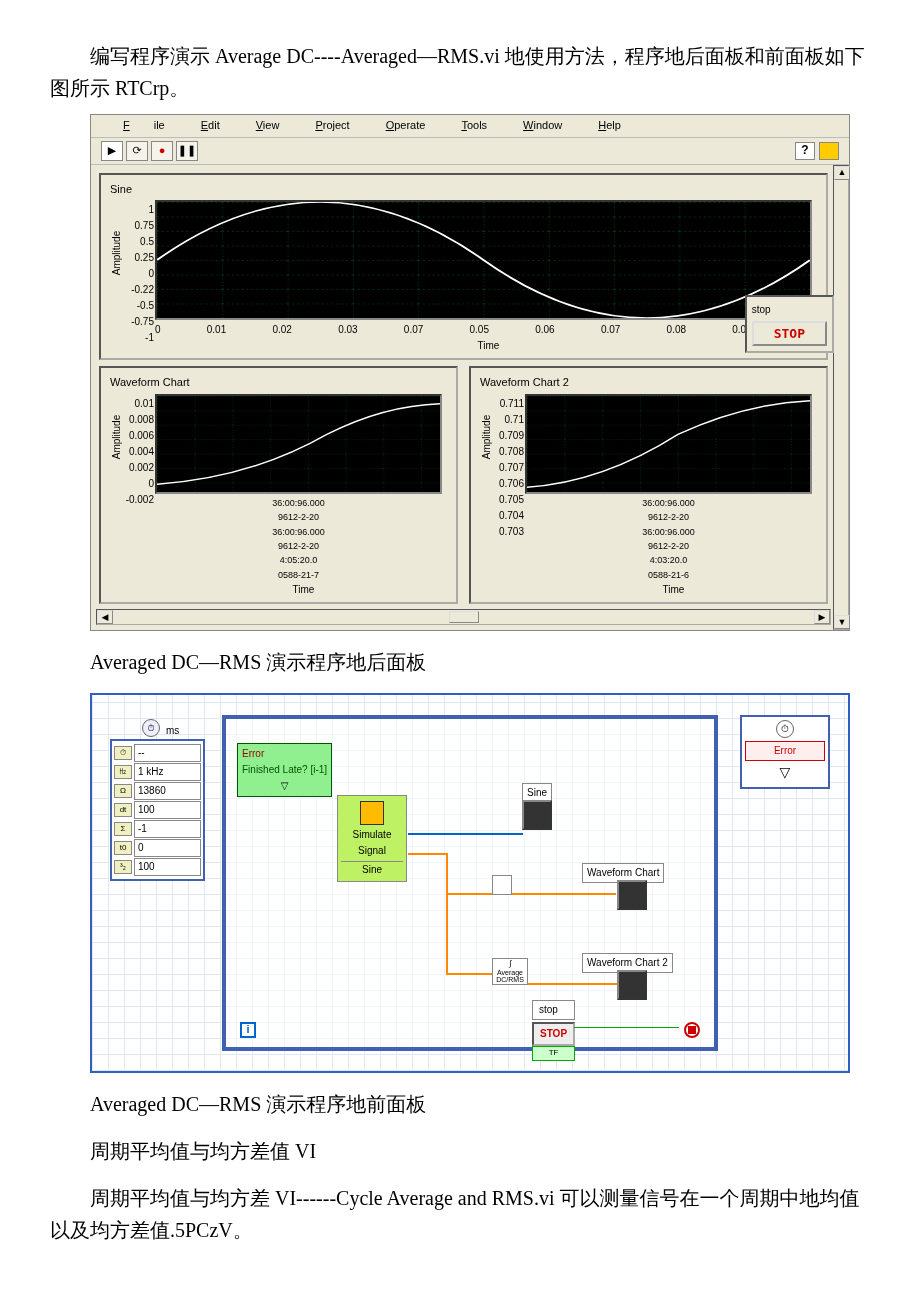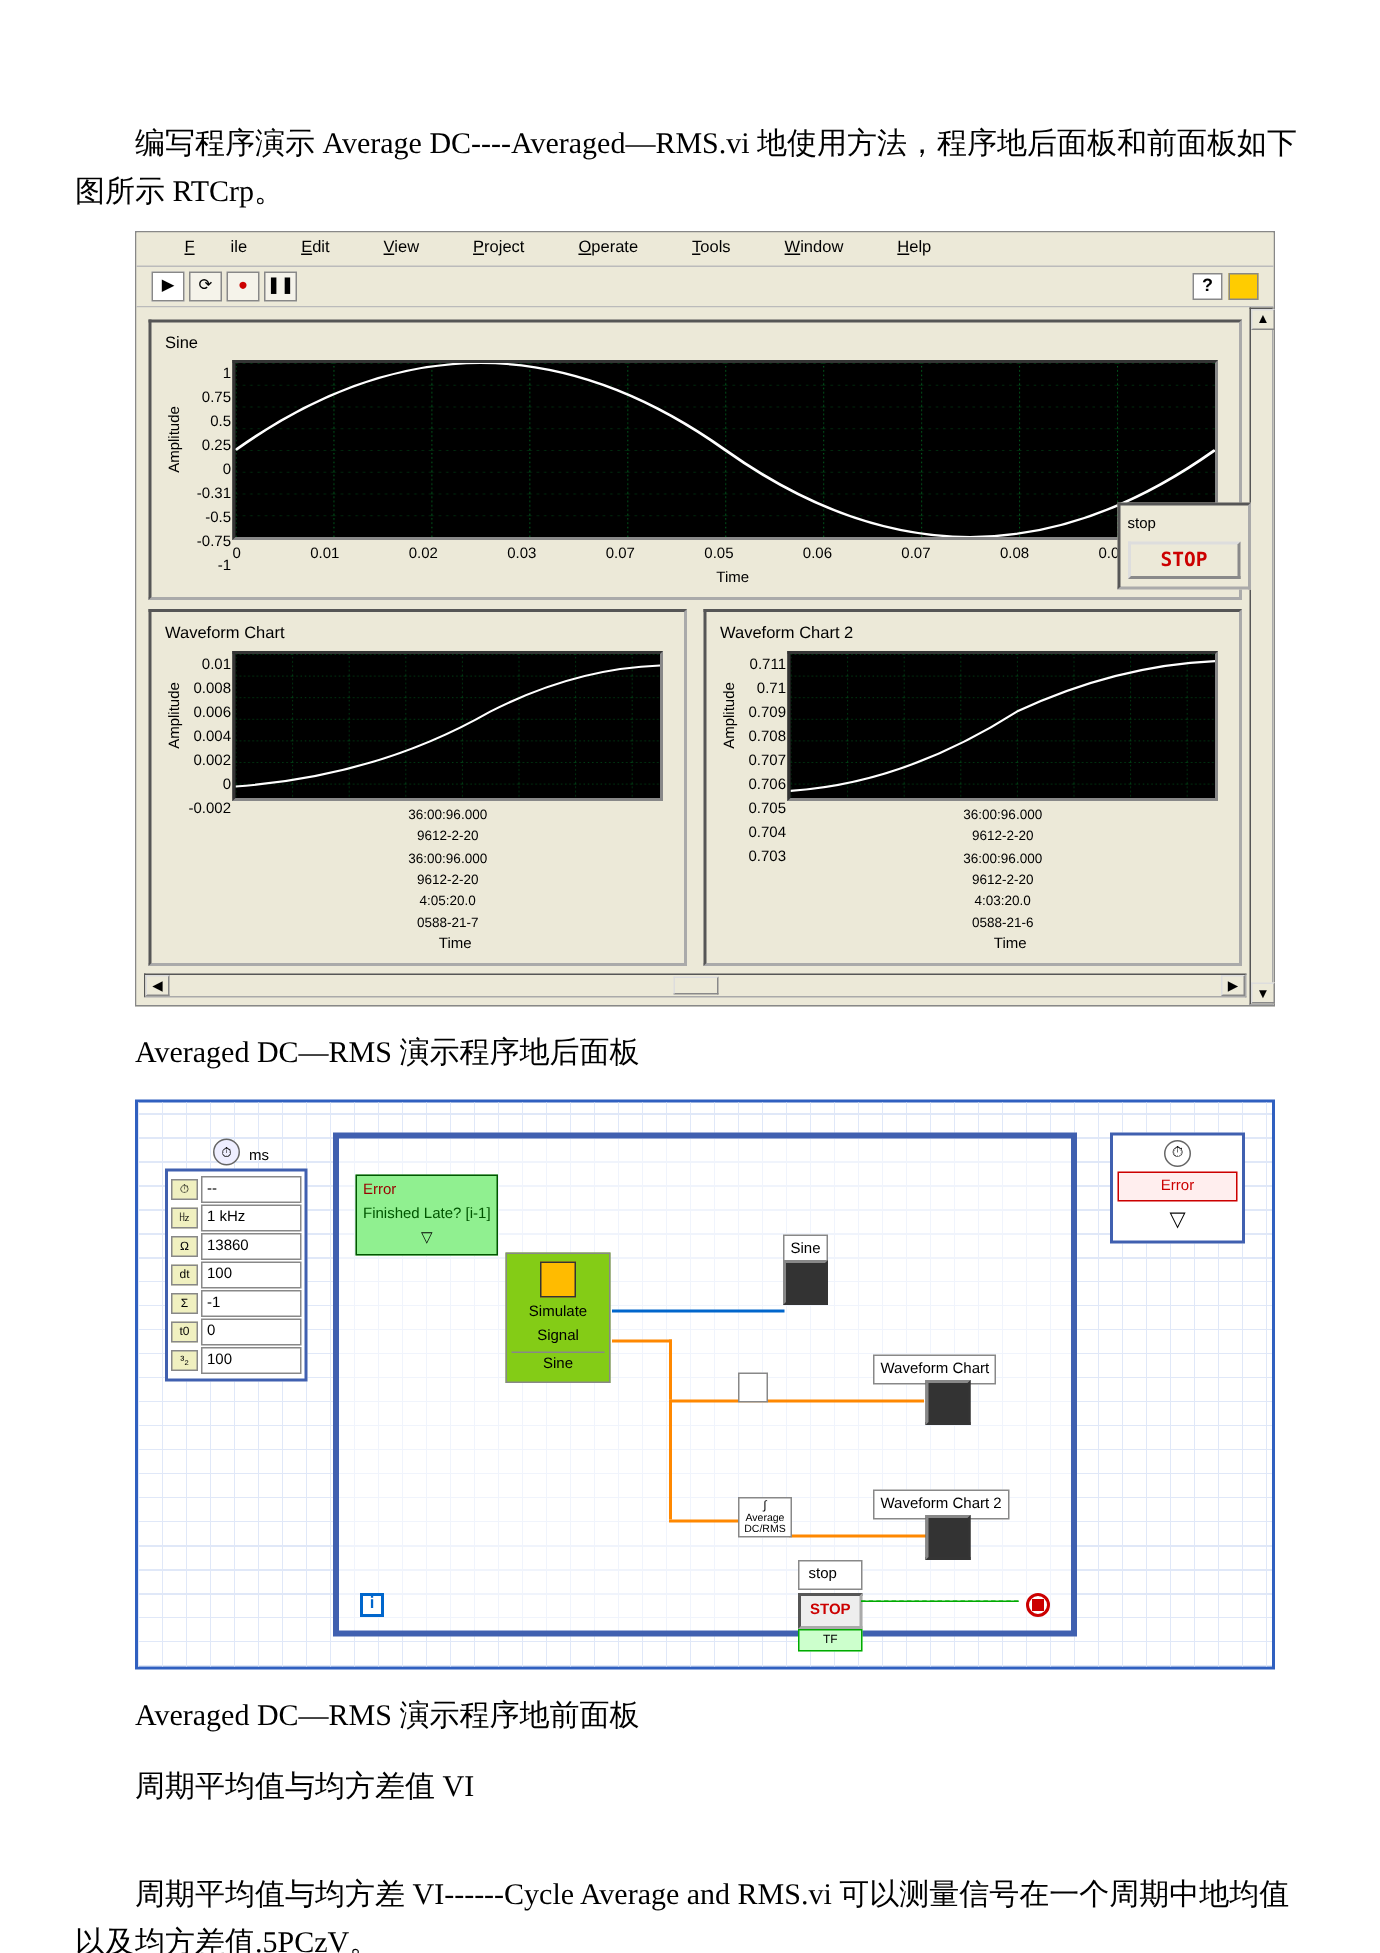--- a/index.html
+++ b/index.html
@@ -8,21 +8,20 @@
       background: #fff;
       width: 920px;
       margin: 0 auto;
       padding: 40px 50px;
       font-size: 20px;
       line-height: 1.6;
     }
     .paragraph {
       text-indent: 2em;
       margin-bottom: 10px;
-      margin-top: 40px;
     }
     .caption {
       text-indent: 2em;
       margin: 15px 0;
     }
     .labview-window {
       border: 1px solid #888;
       margin: 10px 20px 10px 40px;
       background: #ece9d8;
       font-family: "Tahoma", sans-serif;
@@ -168,21 +167,21 @@
     .clock-icon { position: absolute; left: 50px; top: 24px; width: 18px; height: 18px; border: 1px solid #666; border-radius: 50%; background: #eef; font-size: 9px; display: flex; align-items: center; justify-content: center; }
     .ms-label { position: absolute; left: 74px; top: 28px; font-size: 10px; }
     .right-terminal {
       position: absolute; right: 18px; top: 20px; width: 90px; border: 2px solid #4060b0;
       background: #fff; padding: 3px; text-align: center;
     }
     .node-box {
       position: absolute; border: 1px solid #888; background: #fff; padding: 3px;
       text-align: center; font-size: 10px;
     }
-    .node-box.sim { left: 245px; top: 100px; width: 70px; background: #84cc16; border: 1px solid #888; }
+    .node-box.sim { left: 245px; top: 100px; width: 70px; background: #bef264; border: 1px solid #888; }
     .node-box.sim .icon-inner { width: 24px; height: 24px; background: #fb0; margin: 2px auto; border: 1px solid #333; }
     .node-box.sine-graph { left: 430px; top: 105px; width: 30px; height: 30px; background: #333; border: 2px outset #888; }
     .node-box.wfc1 { left: 525px; top: 185px; width: 30px; height: 30px; background: #333; border: 2px outset #888; }
     .node-box.wfc2 { left: 525px; top: 275px; width: 30px; height: 30px; background: #333; border: 2px outset #888; }
     .node-label { position: absolute; background: #fff; border: 1px solid #888; padding: 1px 4px; font-size: 10px; }
     .wire-v { position: absolute; width: 2px; background: #f80; }
     .wire-h { position: absolute; height: 2px; background: #f80; }
     .error-tunnel {
       position: absolute; left: 145px; top: 48px; border: 1px solid #050;
       background: #90f090; padding: 2px 4px; font-size: 10px;
@@ -250,21 +249,21 @@
     <div class="chart-panel">
       <div class="chart-title">Sine</div>
       <div class="chart-plot">
         <div class="axis-label-y">Amplitude</div>
         <div class="y-labels">
           <span>1</span>
           <span>0.75</span>
           <span>0.5</span>
           <span>0.25</span>
           <span>0</span>
-          <span>-0.31</span>
+          <span>-0.22</span>
           <span>-0.5</span>
           <span>-0.75</span>
           <span>-1</span>
         </div>
         <svg class="grid" viewBox="0 0 400 120" preserveAspectRatio="none">
           <defs>
             <pattern id="g1" width="40" height="15" patternUnits="userSpaceOnUse">
               <path d="M 40 0 L 0 0 0 15" fill="none" stroke="#0a3" stroke-width="0.5" stroke-dasharray="1 2"></path>
             </pattern>
           </defs>

